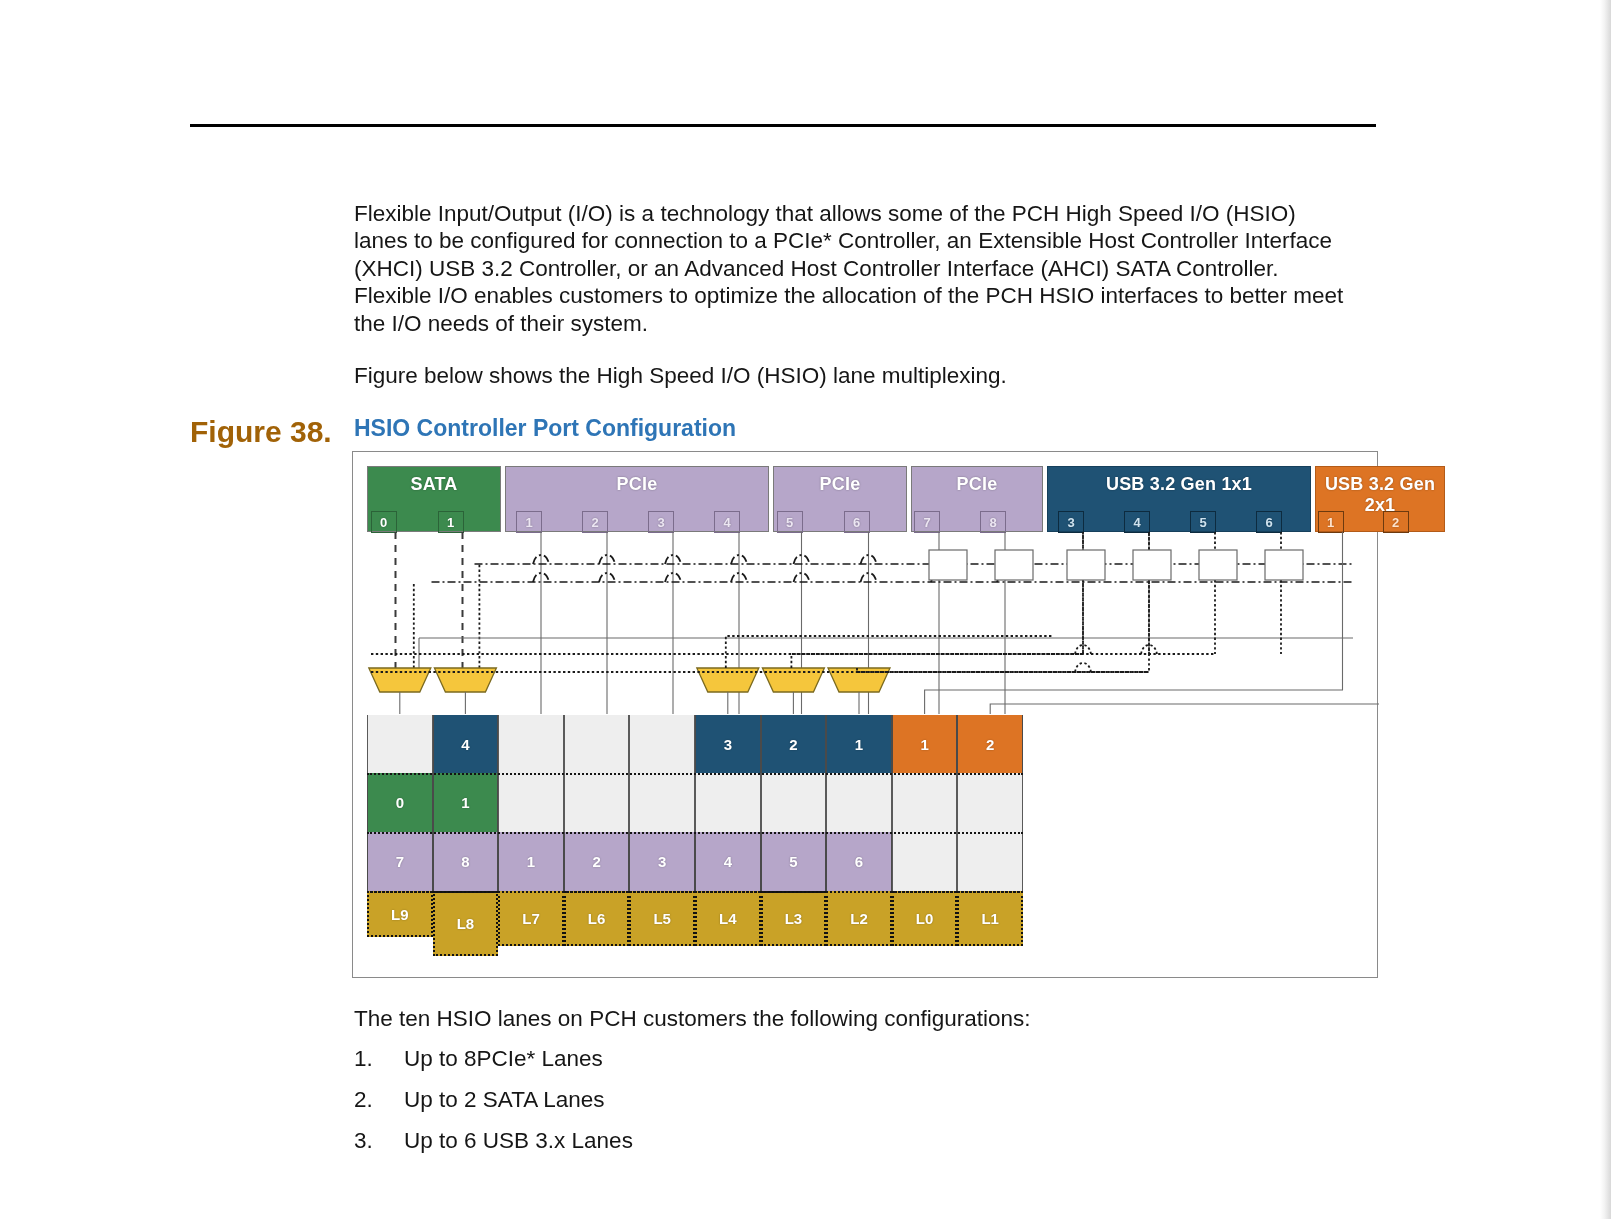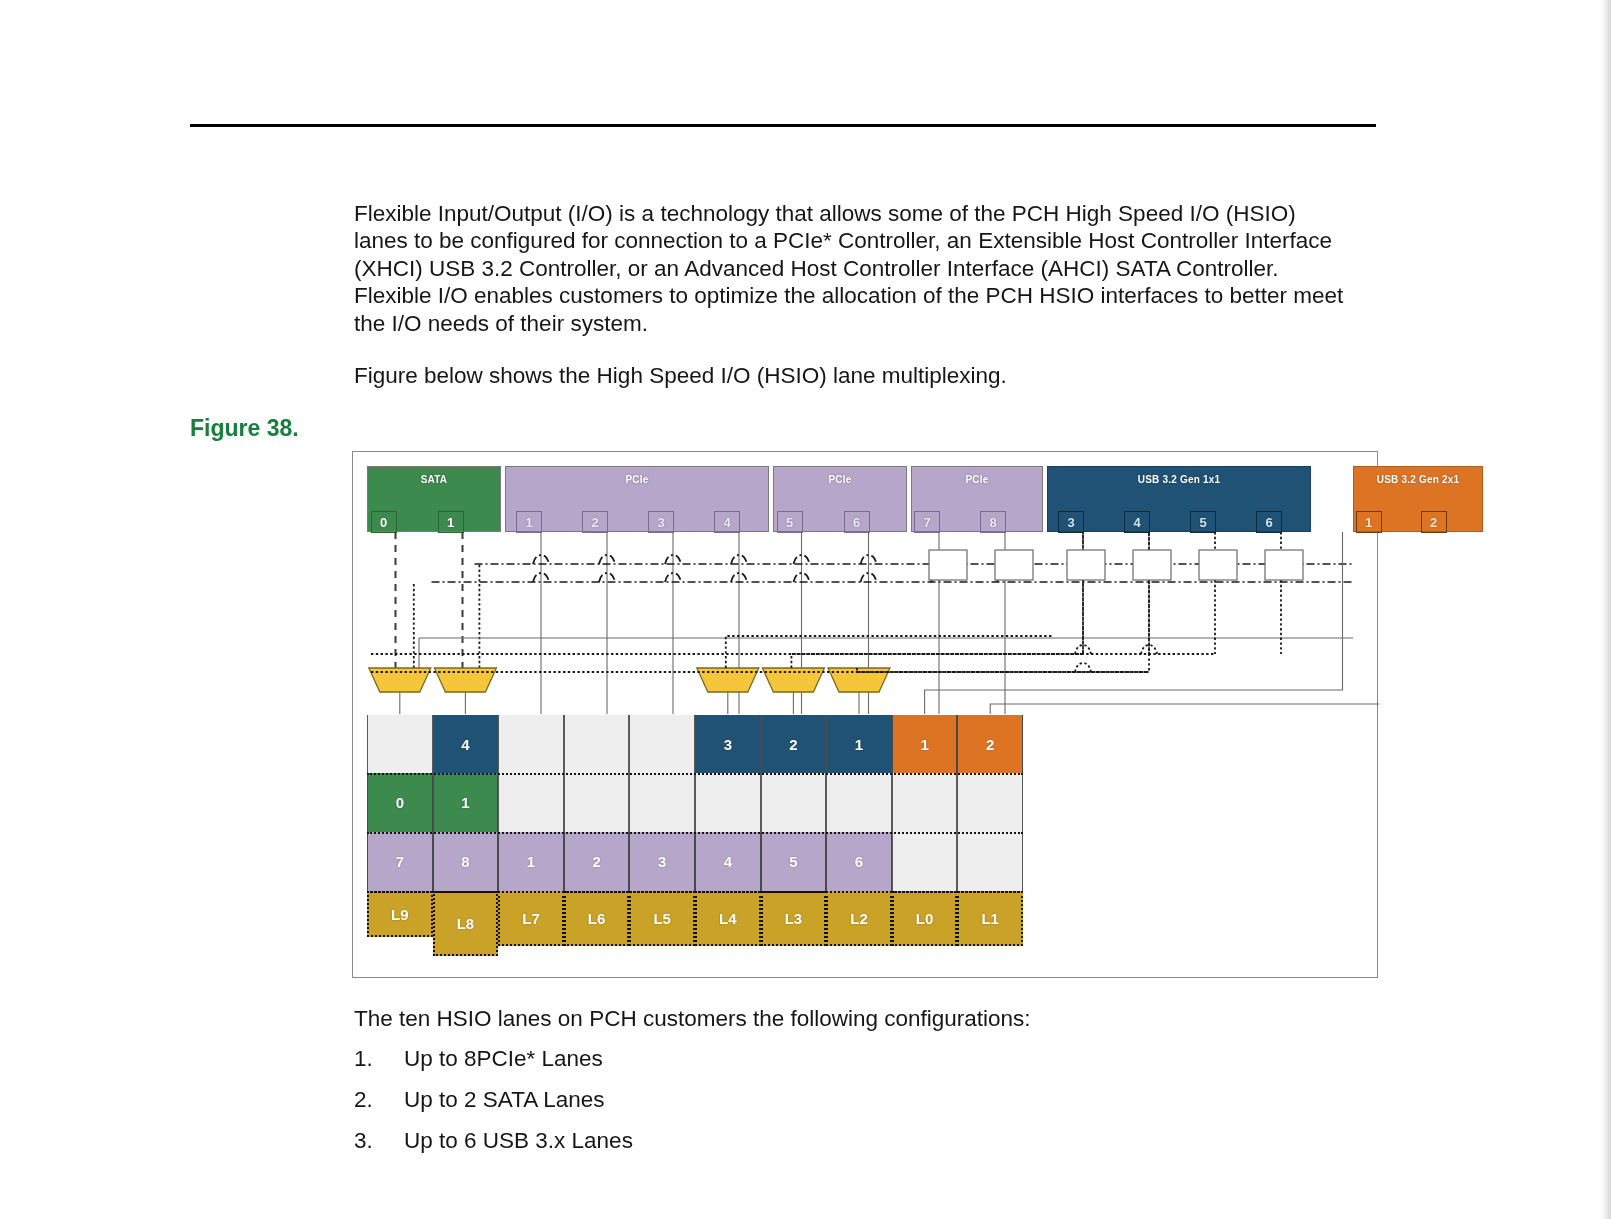--- a/index.html
+++ b/index.html
@@ -34,48 +34,48 @@
   
   .para {
     position:absolute; left:354px; width:1000px;
     font-size:22.5px; line-height:27.4px; color:#161616;
   }
   #para1 { top:200px; }
   #para2 { top:362px; }
 
   
   .fig-cap { position:absolute; left:190px; top:415px; display:flex; }
-  .fig-cap .lbl { color:#15803d; font-weight:bold; font-size:23px; width:164px; flex:0 0 164px; }
+  .fig-cap .lbl { color:#a16207; font-weight:bold; font-size:30px; width:164px; flex:0 0 164px; }
   .fig-cap .txt { color:#2E75B6; font-weight:bold; font-size:23px; }
 
   
   #figure {
     position:absolute; left:352px; top:451px;
     width:1026px; height:527px;
     border:1.5px solid #8a8a8a; background:#ffffff;
   }
   #fig-inner { position:absolute; inset:0; }
   svg.wires { position:absolute; left:0; top:0; width:1026px; height:527px; }
 
   
   #ctrl-band { position:absolute; left:14px; top:14px; height:66px; }
   .ctrl {
     position:absolute; top:0; height:66px;
     border:1.2px solid #7a7a7a;
     color:#ffffff;
   }
   .ctrl-title {
     position:absolute; left:0; right:0; top:7px; text-align:center;
-    font-size:10px; font-weight:bold; letter-spacing:0.2px;
+    font-size:18px; font-weight:bold; letter-spacing:0.2px;
     text-shadow:0 0 2px rgba(0,0,0,.35);
   }
   .ctrl.sata  { background:#3C8A4E; }
   .ctrl.pcie  { background:#B6A6C9; }
   .ctrl.usb1  { background:#1F5274; border-color:#16405c; }
-  .ctrl.usb2  { background:#DD7424; border-color:#b35b18;margin-left:38px; }
+  .ctrl.usb2  { background:#DD7424; border-color:#b35b18; }
   .ctrl.pcie .ctrl-title { color:#ffffff; }
   .port {
     position:absolute; bottom:-2px; width:26px; height:22px;
     border:1.4px solid #6d6d6d; background:transparent;
     font-size:13px; font-weight:bold; color:#ffffff;
     display:flex; align-items:center; justify-content:center;
     text-shadow:0 0 2px rgba(0,0,0,.3);
   }
   .ctrl.usb1 .port { border-color:#0d2b3f; color:#cfe3ef; }
   .ctrl.usb2 .port { border-color:#6d3a0e; color:#ffe3cd; }
@@ -112,20 +112,21 @@
 
 <div class="sec-head">
   <div class="sec-rule"></div>
 </div>
 
 <div class="para" id="para1">Flexible Input/Output (I/O) is a technology that allows some of the PCH High Speed I/O (HSIO) lanes to be configured for connection to a PCIe* Controller, an Extensible Host Controller Interface (XHCI) USB 3.2 Controller, or an Advanced Host Controller Interface (AHCI) SATA Controller. Flexible I/O enables customers to optimize the allocation of the PCH HSIO interfaces to better meet the I/O needs of their system.</div>
 <div class="para" id="para2">Figure below shows the High Speed I/O (HSIO) lane multiplexing.</div>
 
 <div class="fig-cap">
   <span class="lbl">Figure 38.</span>
+  <span class="txt">HSIO Controller Port Configuration</span>
 </div>
 
 <div id="figure">
   <div id="fig-inner">
     <div id="ctrl-band">
         <div class="ctrl sata" style="left: 0px; width: 134px;">
           <div class="ctrl-title">SATA</div>
           <div class="port" style="left: 2.5px;">0</div>
           <div class="port" style="left: 69.5px;">1</div>
         </div>

